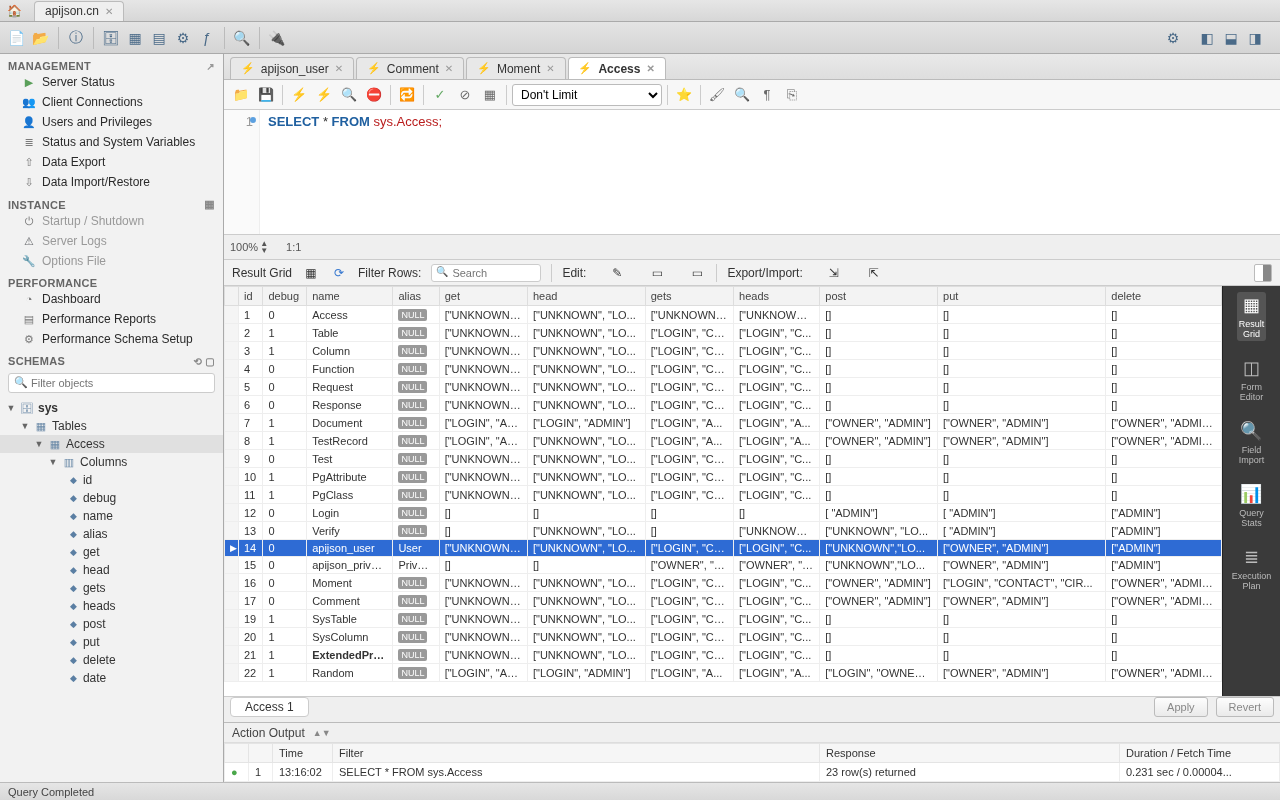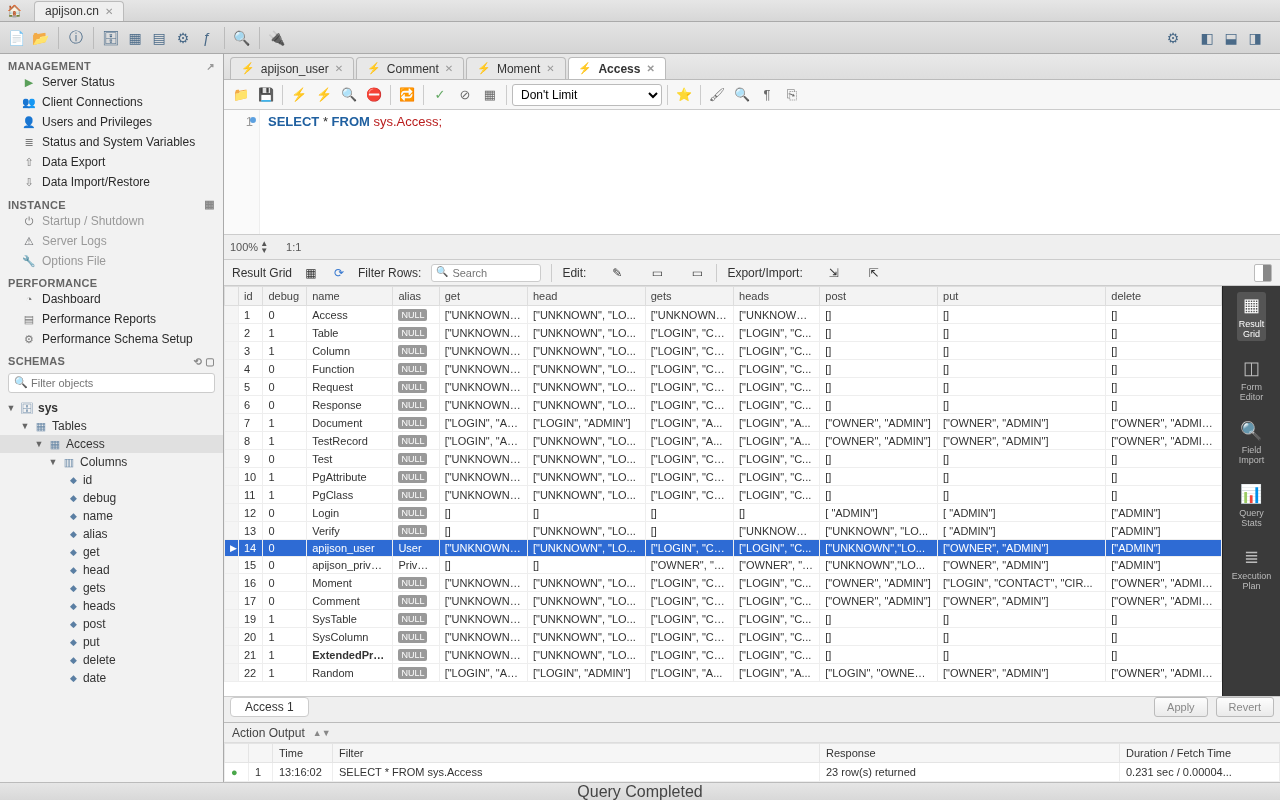--- a/index.html
+++ b/index.html
@@ -101,21 +101,21 @@
 .gridtabs button { height: 20px; padding: 0 12px; border: 1px solid #bbb; border-radius: 3px; background: linear-gradient(#fdfdfd,#eaeaea); font-size: 11px; color: #888; }
 
 .actionout { border-top: 1px solid #bbb; background: #fff; }
 .actionout .aohdr { height: 20px; display: flex; align-items: center; padding: 0 8px; gap: 8px; font-size: 12px; color: #444; background: #f0f0f0; border-bottom: 1px solid #ddd; }
 .actionout .aohdr .updn { font-size: 9px; color: #888; }
 .aotbl { width: 100%; border-collapse: collapse; font-size: 11px; }
 .aotbl th { background: #f6f6f6; border: 1px solid #e4e4e4; padding: 3px 6px; text-align: left; font-weight: 500; }
 .aotbl td { border: 1px solid #eee; padding: 3px 6px; }
 .aook { color: #4aa74a; font-size: 11px; }
 
-.statusbar { height: 18px; background: linear-gradient(#e6e6e6,#d8d8d8); border-top: 1px solid #bbb; display: flex; align-items: center; padding: 0 8px; font-size: 16px; color: #444; justify-content: center; }
+.statusbar { height: 18px; background: linear-gradient(#e6e6e6,#d8d8d8); border-top: 1px solid #bbb; display: flex; align-items: center; padding: 0 8px; font-size: 11px; color: #444; }
 </style>
 </head>
 <body>
 
 <div class="toptabbar">
   <div class="home">🏠</div>
   <div class="toptab">
     <span>apijson.cn</span>
     <span class="close">✕</span>
   </div>

